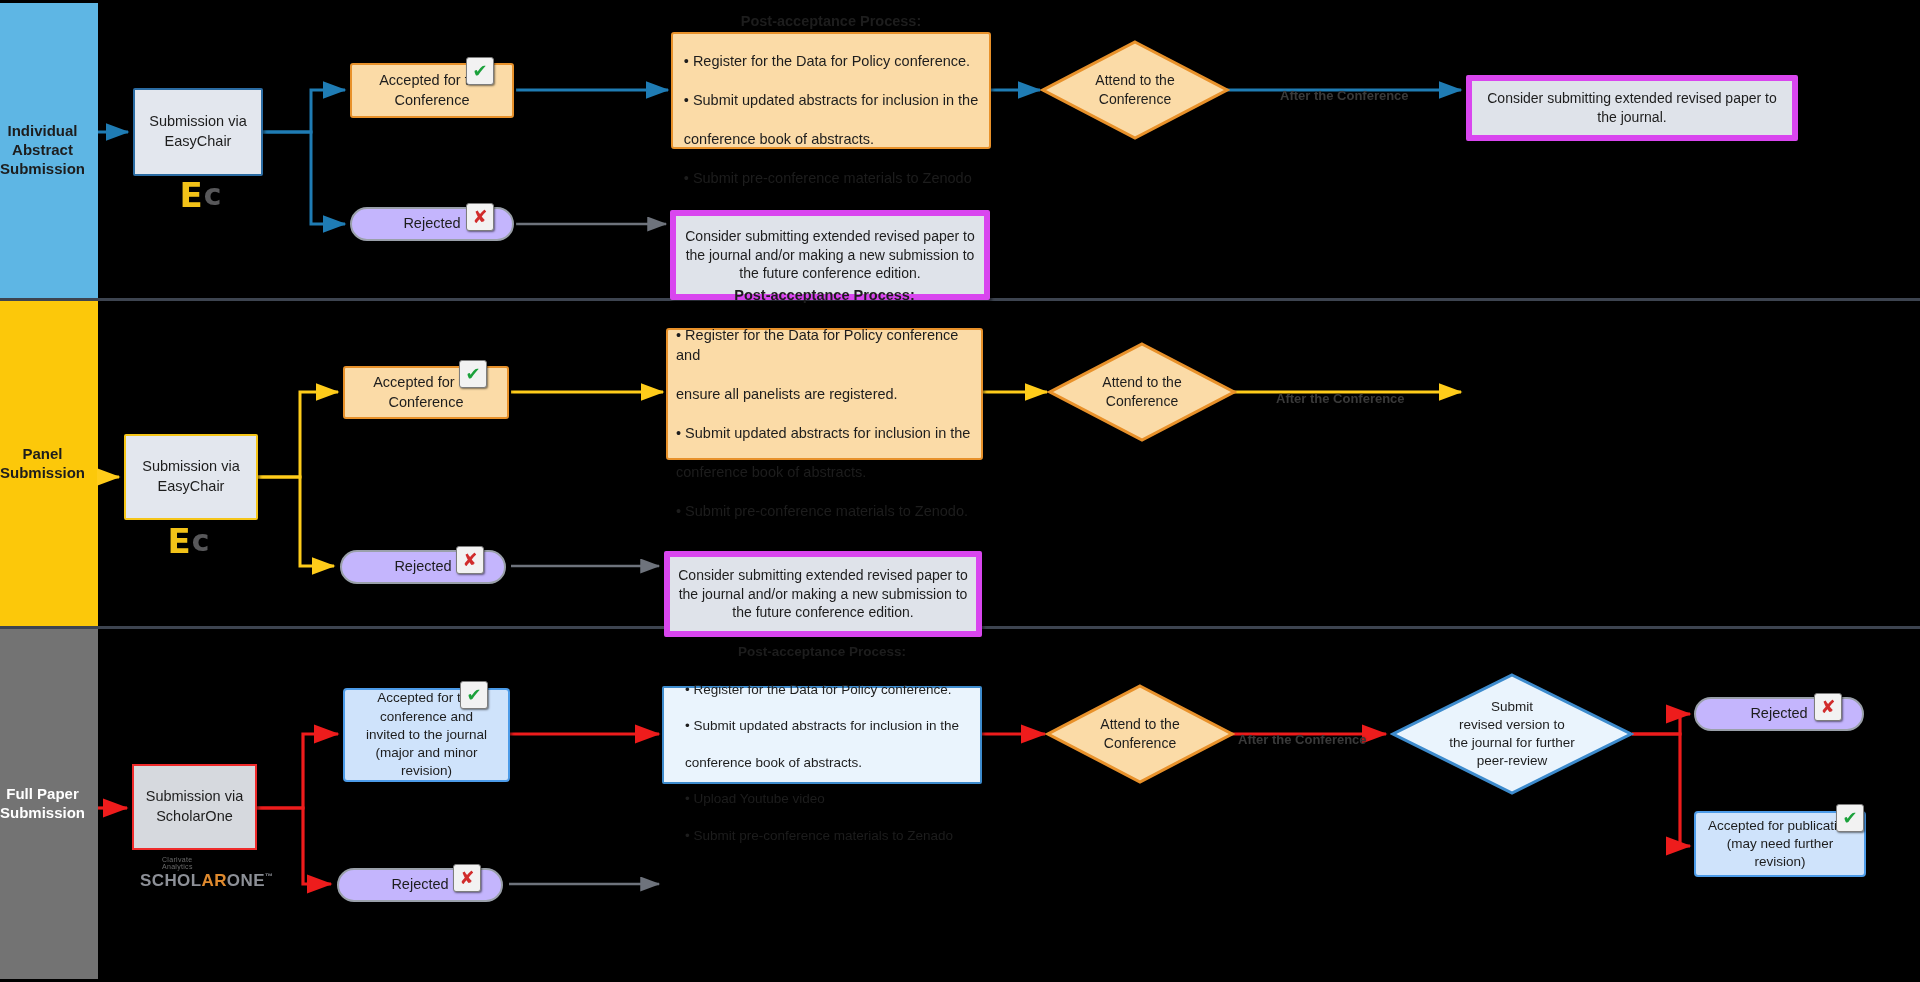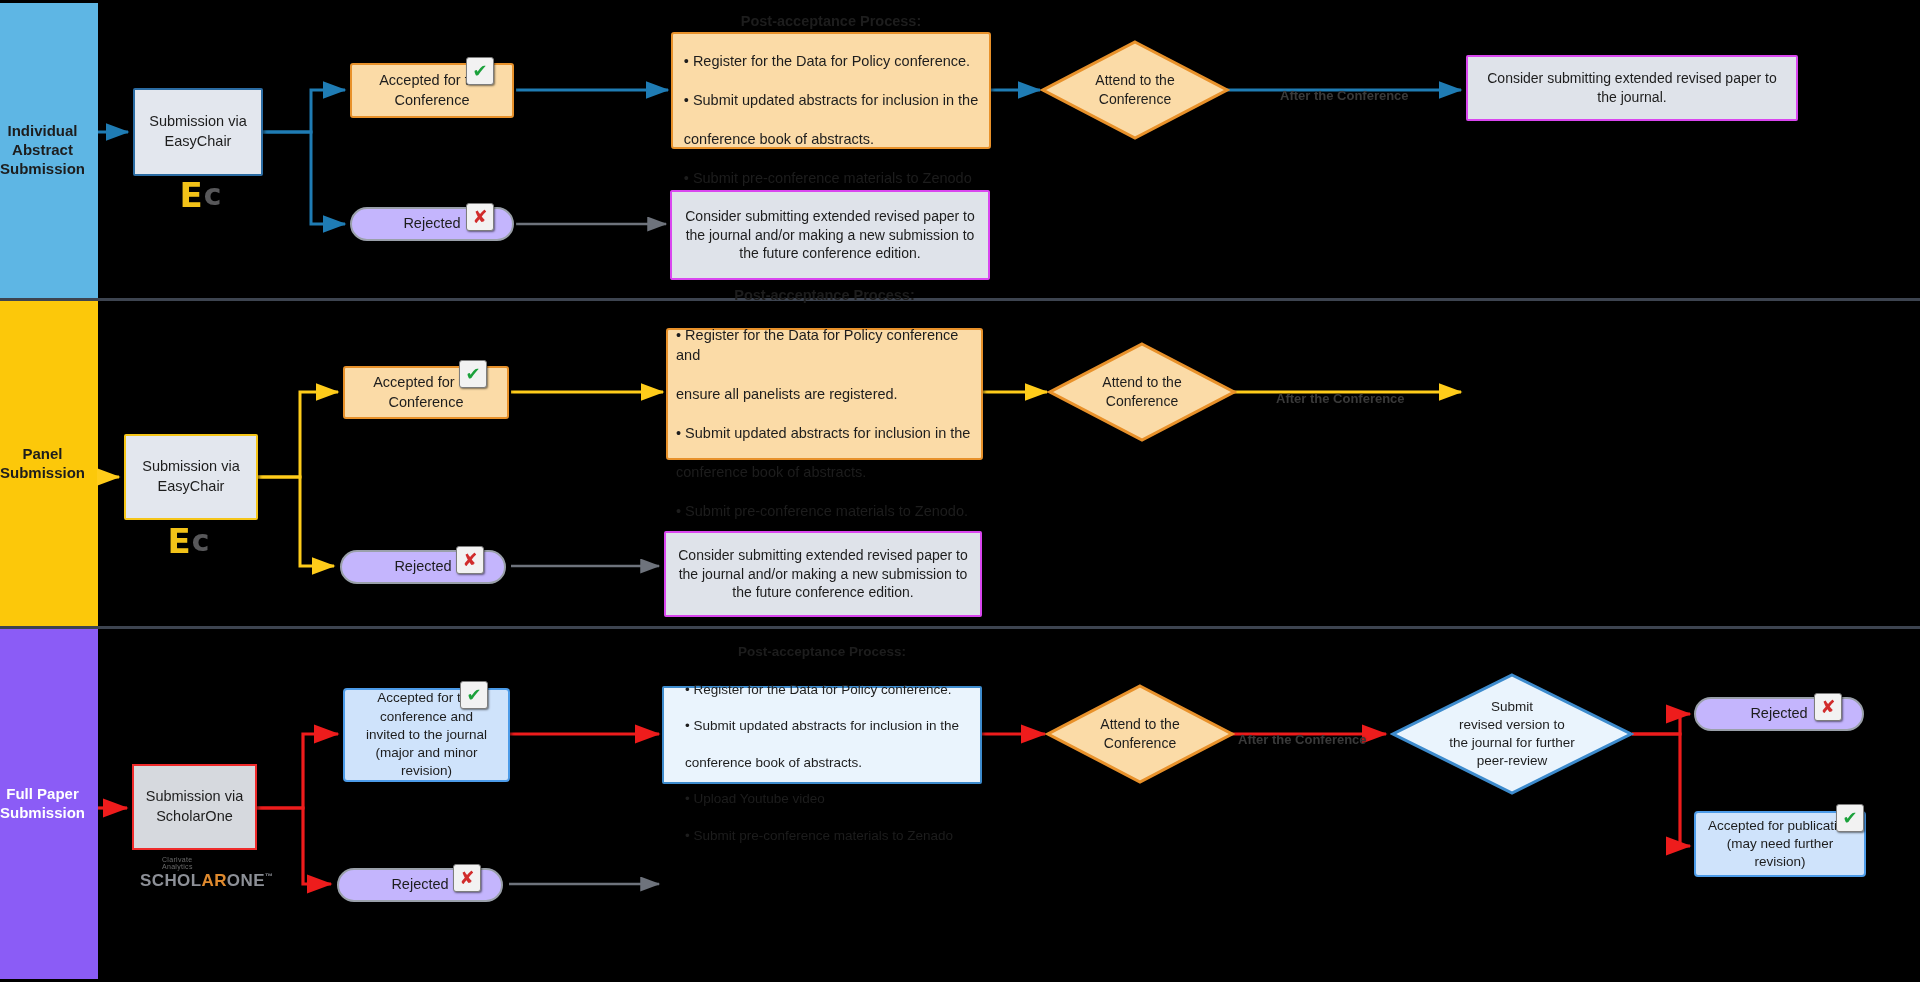--- a/index.html
+++ b/index.html
@@ -10,22 +10,22 @@
         display:flex;align-items:center;justify-content:flex-start;text-align:center;
         font-weight:bold;font-size:15px;line-height:1.25;}
   .lane-sep{position:absolute;left:0;width:1920px;height:3px;background:#3d4450;}
 
   .node{position:absolute;box-sizing:border-box;display:flex;align-items:center;
         justify-content:center;text-align:center;font-size:14.5px;line-height:1.35;
         color:#1d1d1d;padding:5px 8px;}
 
   .box{border:2px solid #2b6ca3;background:#e3e7ee;border-radius:2px;
        box-shadow:2px 2px 3px rgba(0,0,0,.45);}
-  .box-grey{border:2px solid #d946ef;background:#dfe3ea;border-radius:2px;
-       box-shadow:2px 2px 3px rgba(0,0,0,.45);}
+  .box-grey{border:6px solid #d946ef;background:#dfe3ea;border-radius:2px;
+       box-shadow:2px 2px 3px rgba(0,0,0,.45);margin-top:20px;}
   .box-orange{border:2px solid #e8912a;background:#fbdba7;border-radius:3px;
        box-shadow:2px 2px 3px rgba(0,0,0,.45);}
   .box-yellow-b{border:2px solid #f5c518;}
   .box-red-b{border:2px solid #ef2b2b;background:#d6d9de;}
   .box-blue{border:2px solid #4c9be8;background:#cfe3fb;border-radius:4px;
        box-shadow:2px 2px 3px rgba(0,0,0,.45);}
   .box-lightblue{border:2px solid #3d8bcd;background:#eaf4fd;
        box-shadow:2px 2px 3px rgba(0,0,0,.45);}
 
   .pill{border:2px solid #9aa0aa;background:#c4b5fd;border-radius:40px;
@@ -68,21 +68,21 @@
 Submission</span>
   </div>
   <div class="lane-sep" style="top:298px;"></div>
 
   <div class="lane" style="top:301px;height:325px;background:#fcc80a;color:#1d1d1d;">
     <span style="white-space:pre-line;">Panel
 Submission</span>
   </div>
   <div class="lane-sep" style="top:626px;"></div>
 
-  <div class="lane" style="top:629px;height:350px;background:#8b5cf6;color:#ffffff;">
+  <div class="lane" style="top:629px;height:350px;background:#737373;color:#ffffff;">
     <span style="white-space:pre-line;">Full Paper
 Submission</span>
   </div>
 
   <svg class="wires" viewBox="0 0 1920 982">
     <defs>
       <marker id="ah-blue" markerWidth="9" markerHeight="9" refX="7.5" refY="3" orient="auto">
         <path d="M0,0 L8,3 L0,6 z" fill="#1f7cb4"></path>
       </marker>
       <marker id="ah-yellow" markerWidth="9" markerHeight="9" refX="7.5" refY="3" orient="auto">

